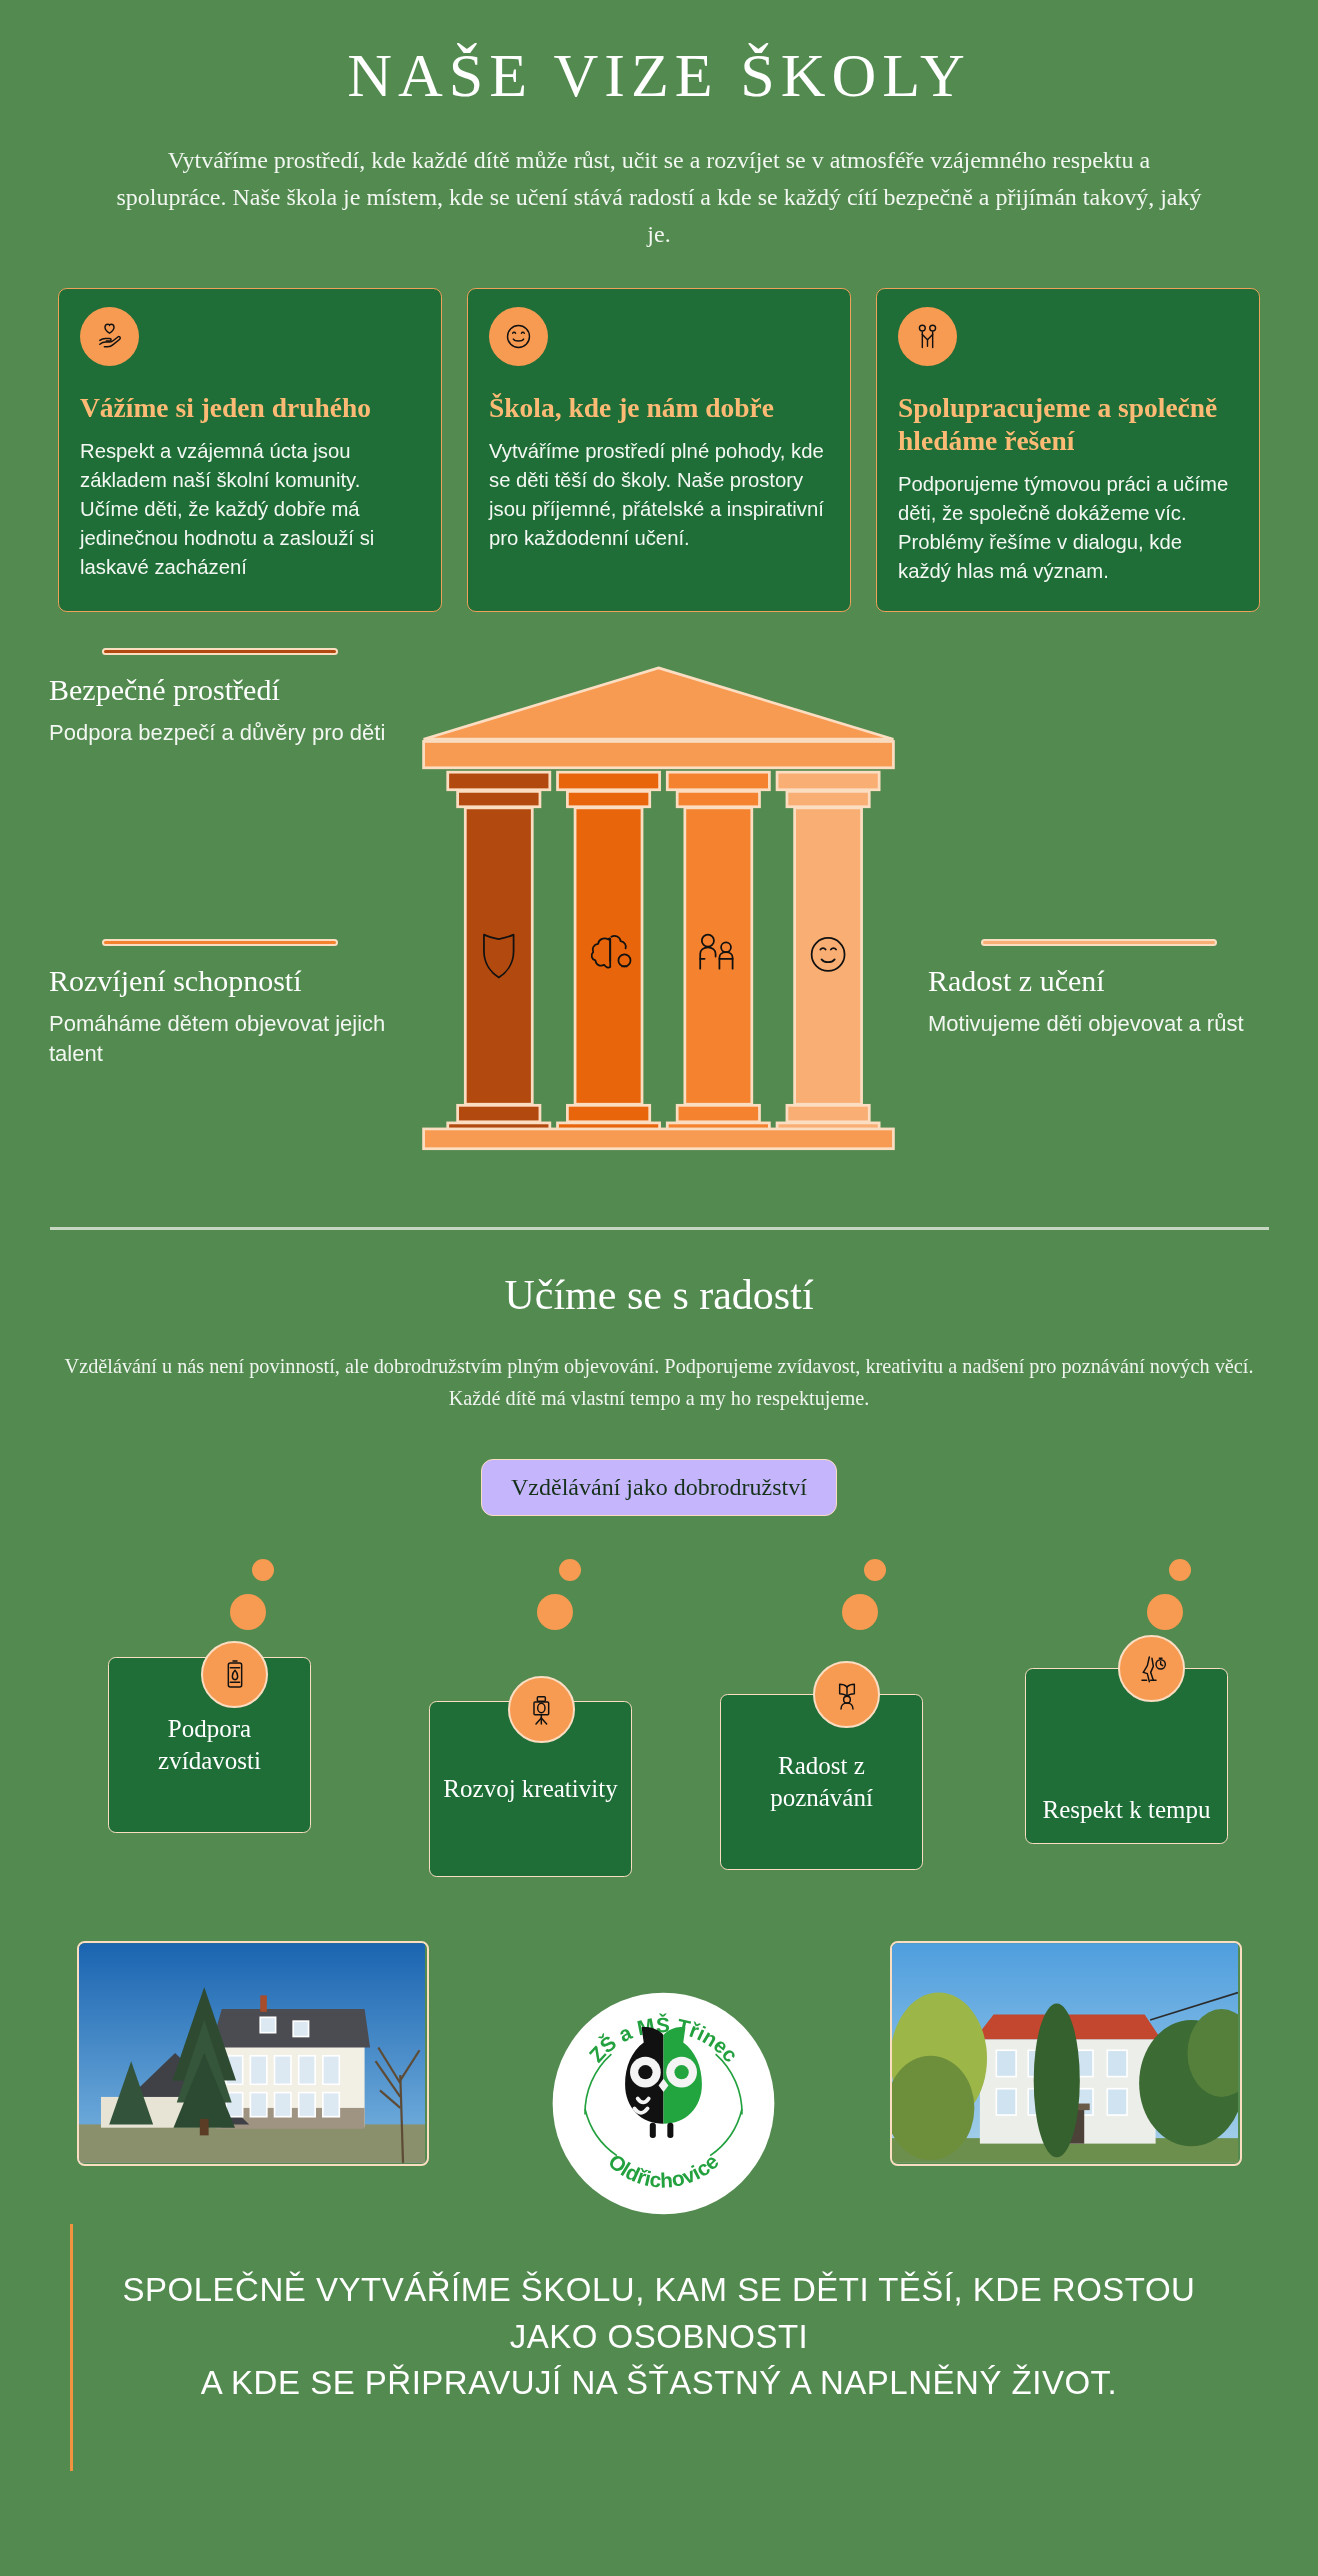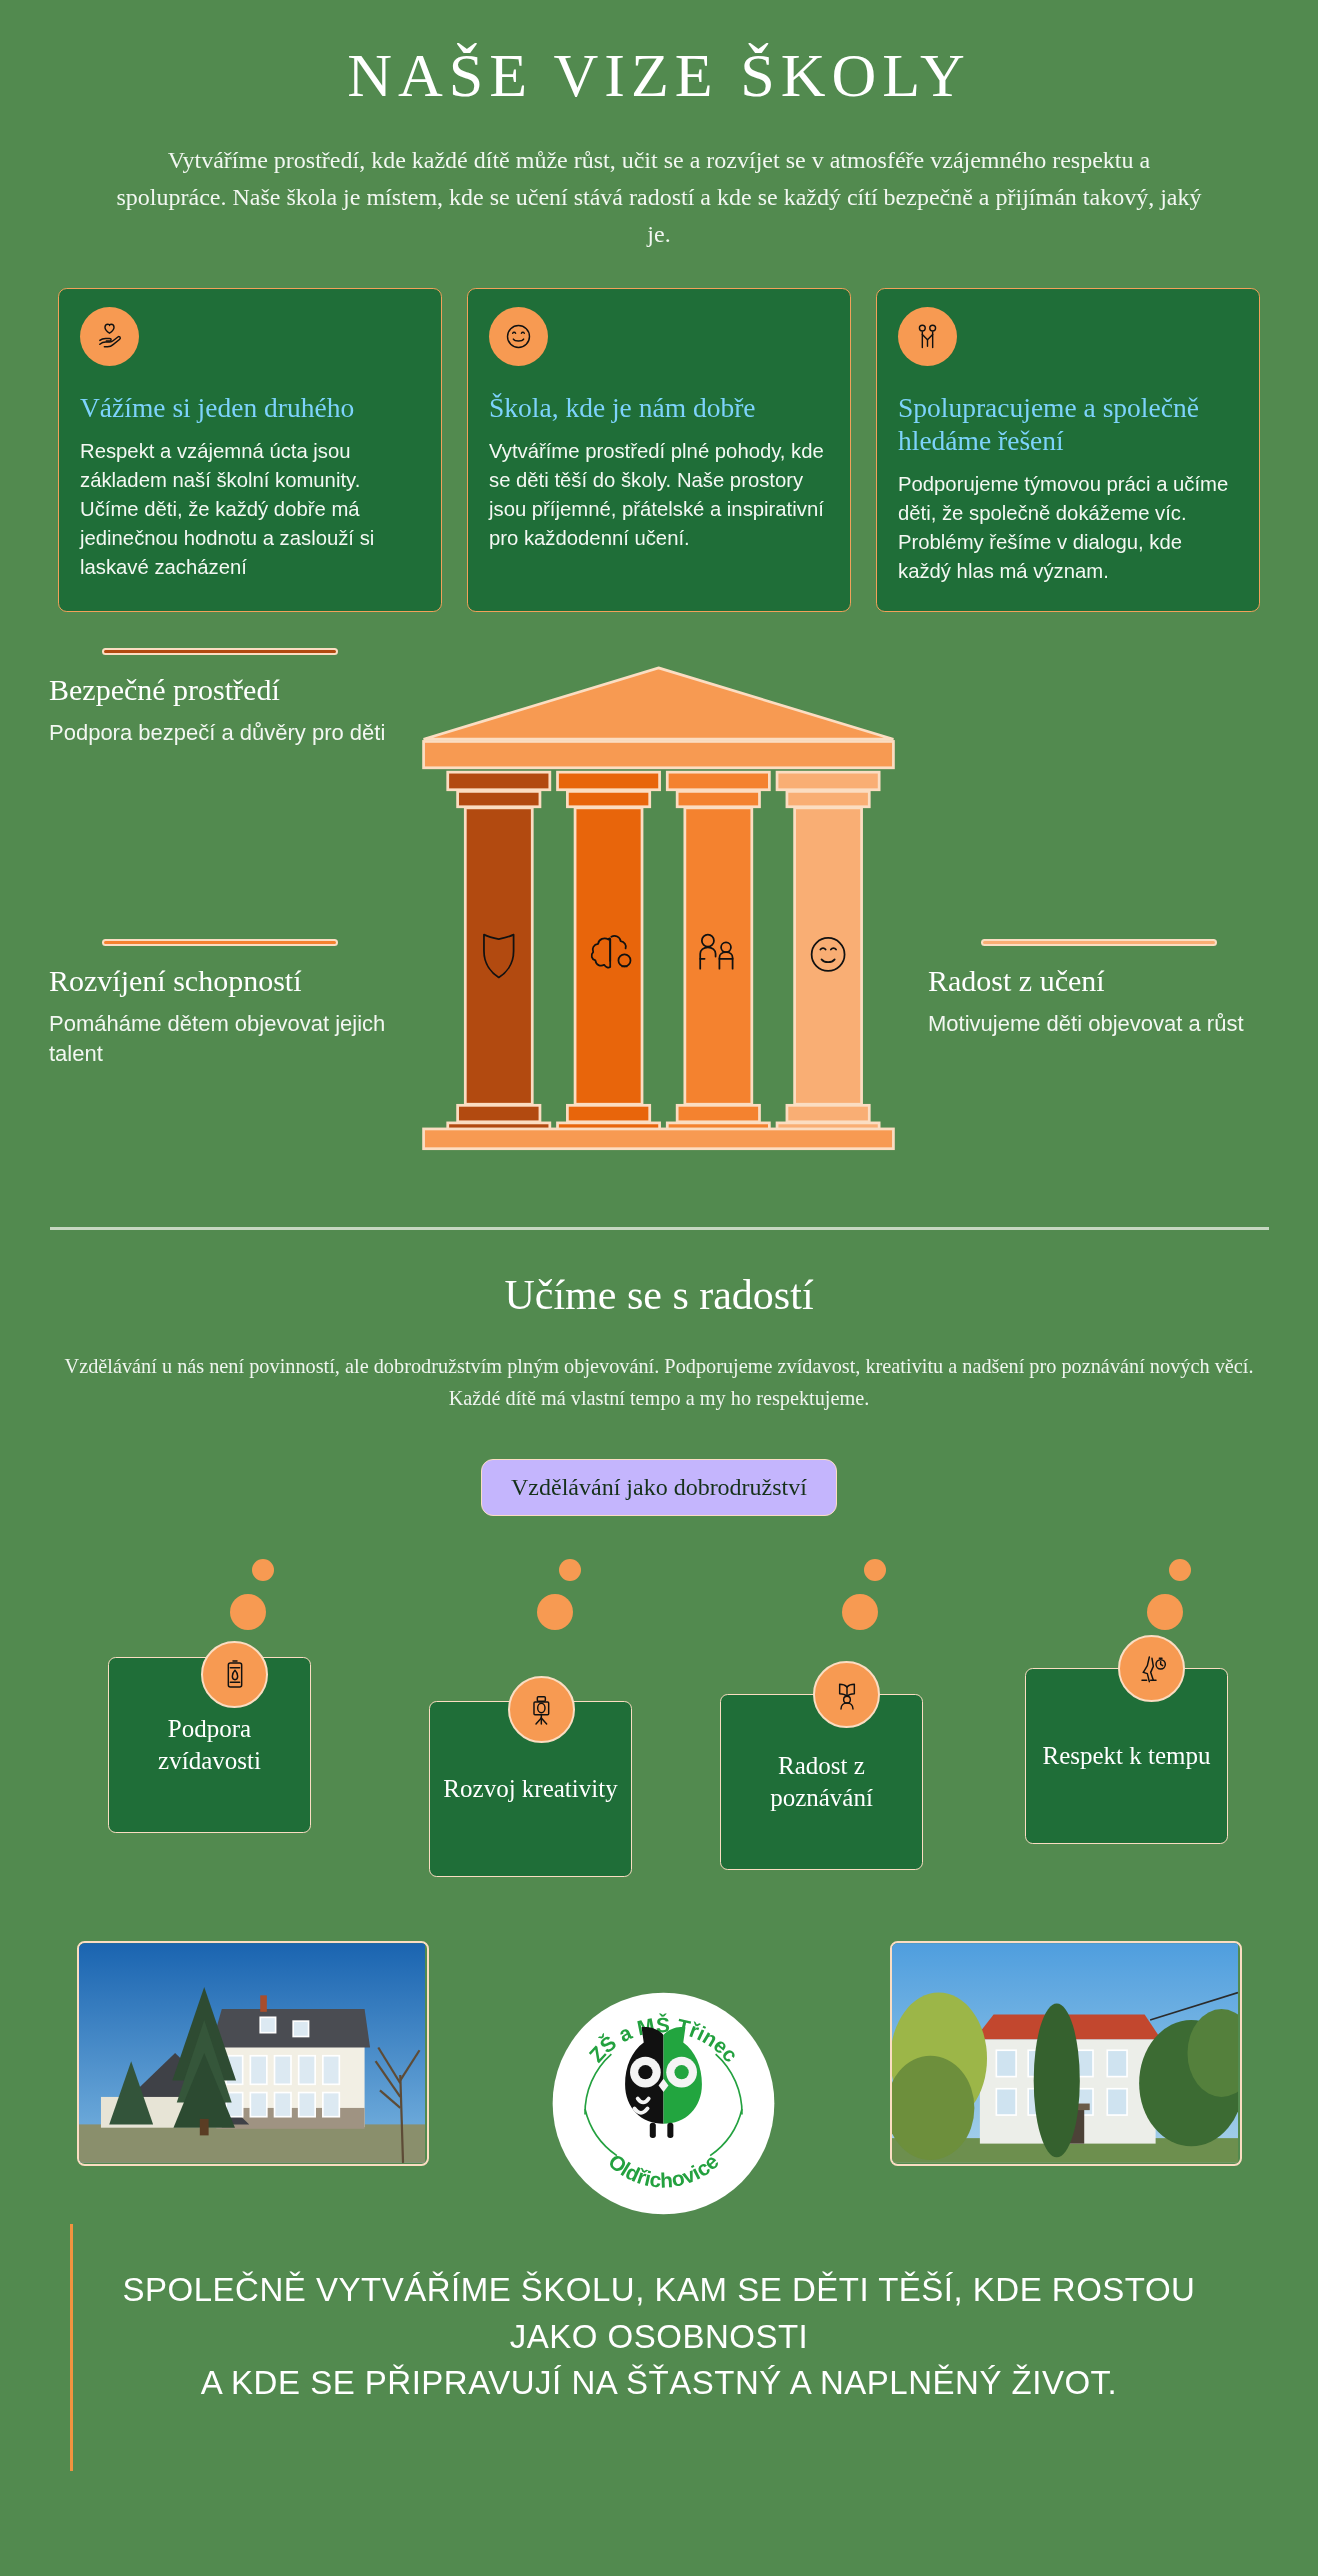--- a/index.html
+++ b/index.html
@@ -56,22 +56,22 @@
     background: #f79a52;
     display: flex; align-items: center; justify-content: center;
     margin-bottom: 25px;
   }
   .card-icon svg { width: 31px; height: 31px; }
   .card-title {
     font-family: "Liberation Serif", serif;
     font-size: 27.5px;
     line-height: 1.2;
     margin-bottom: 13px;
-    color: #7dd3fc;
-    font-weight: 400;
+    color: #fdba74;
+    font-weight: 700;
   }
   .card-body {
     font-size: 20.3px;
     line-height: 1.42;
     color: #f4f8f3;
   }
 
   
   .temple-wrap {
     margin-top: 36px;
@@ -444,21 +444,21 @@
           <path d="M20 6l-3 13-6 10"></path>
           <path d="M11 29l6 2 3 12"></path>
           <path d="M24 8l2 12-4 9 4 12"></path>
           <path d="M9 41h7"></path>
             <path d="M22 41h8"></path>
           <circle cx="37" cy="17" r="7"></circle>
           <path d="M37 13v4l3 2"></path>
           <path d="M35 8h4"></path>
         </svg>
       </div>
-      <div class="tl-box" style="left:31px; top:127px; height:176px;">
+      <div class="tl-box" style="left:31px; top:127px; height:176px;align-items:flex-end;">
         <span>Respekt k tempu</span>
       </div>
     </div>
   </section>
 
   <section class="photos">
 
     <div class="photo" style="left:77px; top:13.7px; width:352px; height:225px;">
       <svg width="346" height="220" viewBox="0 0 630 400">
         <defs>

